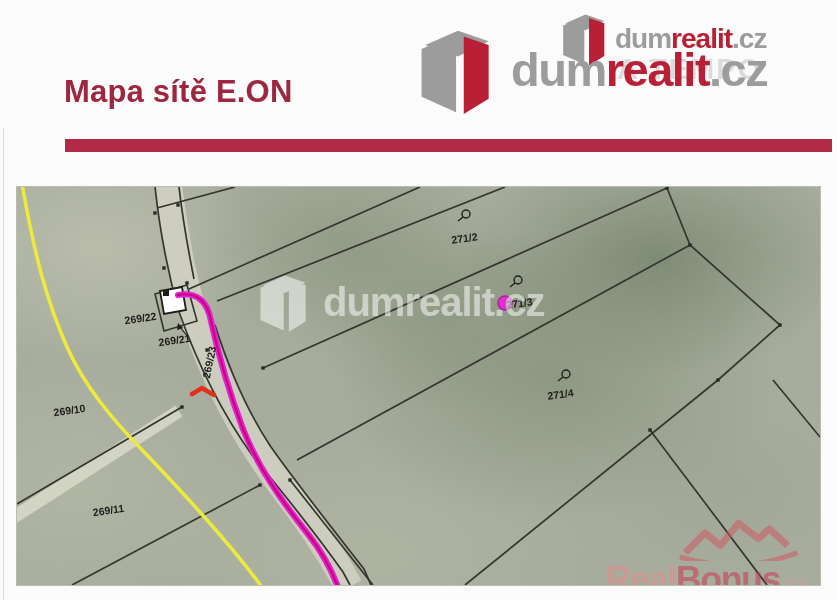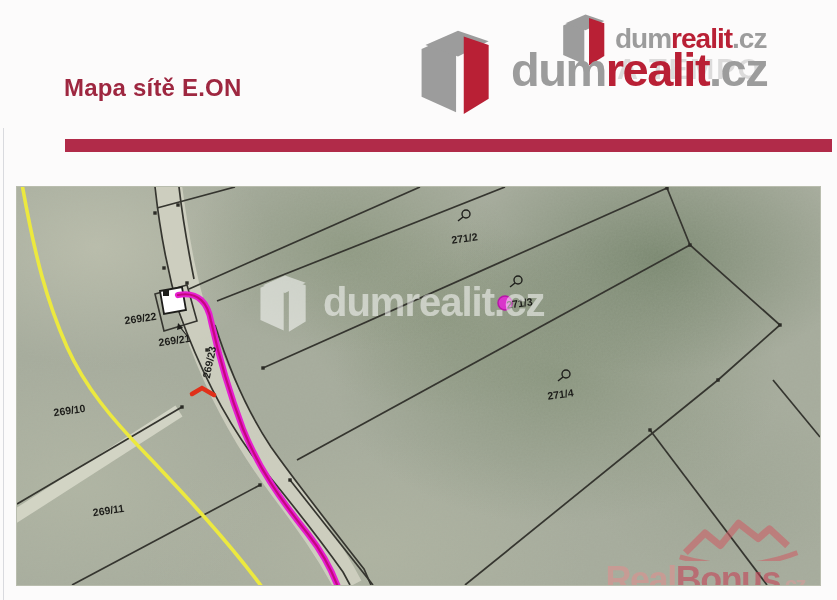--- a/index.html
+++ b/index.html
@@ -1,21 +1,21 @@
 <!DOCTYPE html>
 <html><head>
 <meta charset="utf-8">
 <style>
   html,body{margin:0;padding:0;background:#ffffff;}
   .page{position:relative;width:837px;height:600px;overflow:hidden;background:#fcfbfb;
         font-family:"Liberation Sans", sans-serif;}
   .left-edge-line{position:absolute;left:3px;top:128px;width:1px;height:472px;background:#d9dade;}
 
   
-  .page-title{position:absolute;left:64px;top:74px;margin:0;font-size:24px;font-weight:bold;
+  .page-title{position:absolute;left:64px;top:74px;margin:0;font-size:31px;font-weight:bold;
               color:#9e2740;letter-spacing:0.2px;}
   .accent-bar{position:absolute;left:65px;top:139px;width:767px;height:13px;background:#b12b49;}
 
   .logo-main{position:absolute;left:417px;top:24px;display:flex;align-items:center;}
   .logo-main .box-icon{width:82px;height:92px;}
   .logo-main .logo-text{font-size:47px;font-weight:bold;letter-spacing:-1.5px;margin-left:12px;line-height:92px;}
   .lg-gray{color:#9c9c9c;} .lg-red{color:#b92035;}
 
   .ghost-text{position:absolute;left:617px;top:33px;font-size:29px;font-weight:bold;color:#c7c7c7;
               opacity:.6;letter-spacing:2px;white-space:nowrap;margin-top:20px;}

